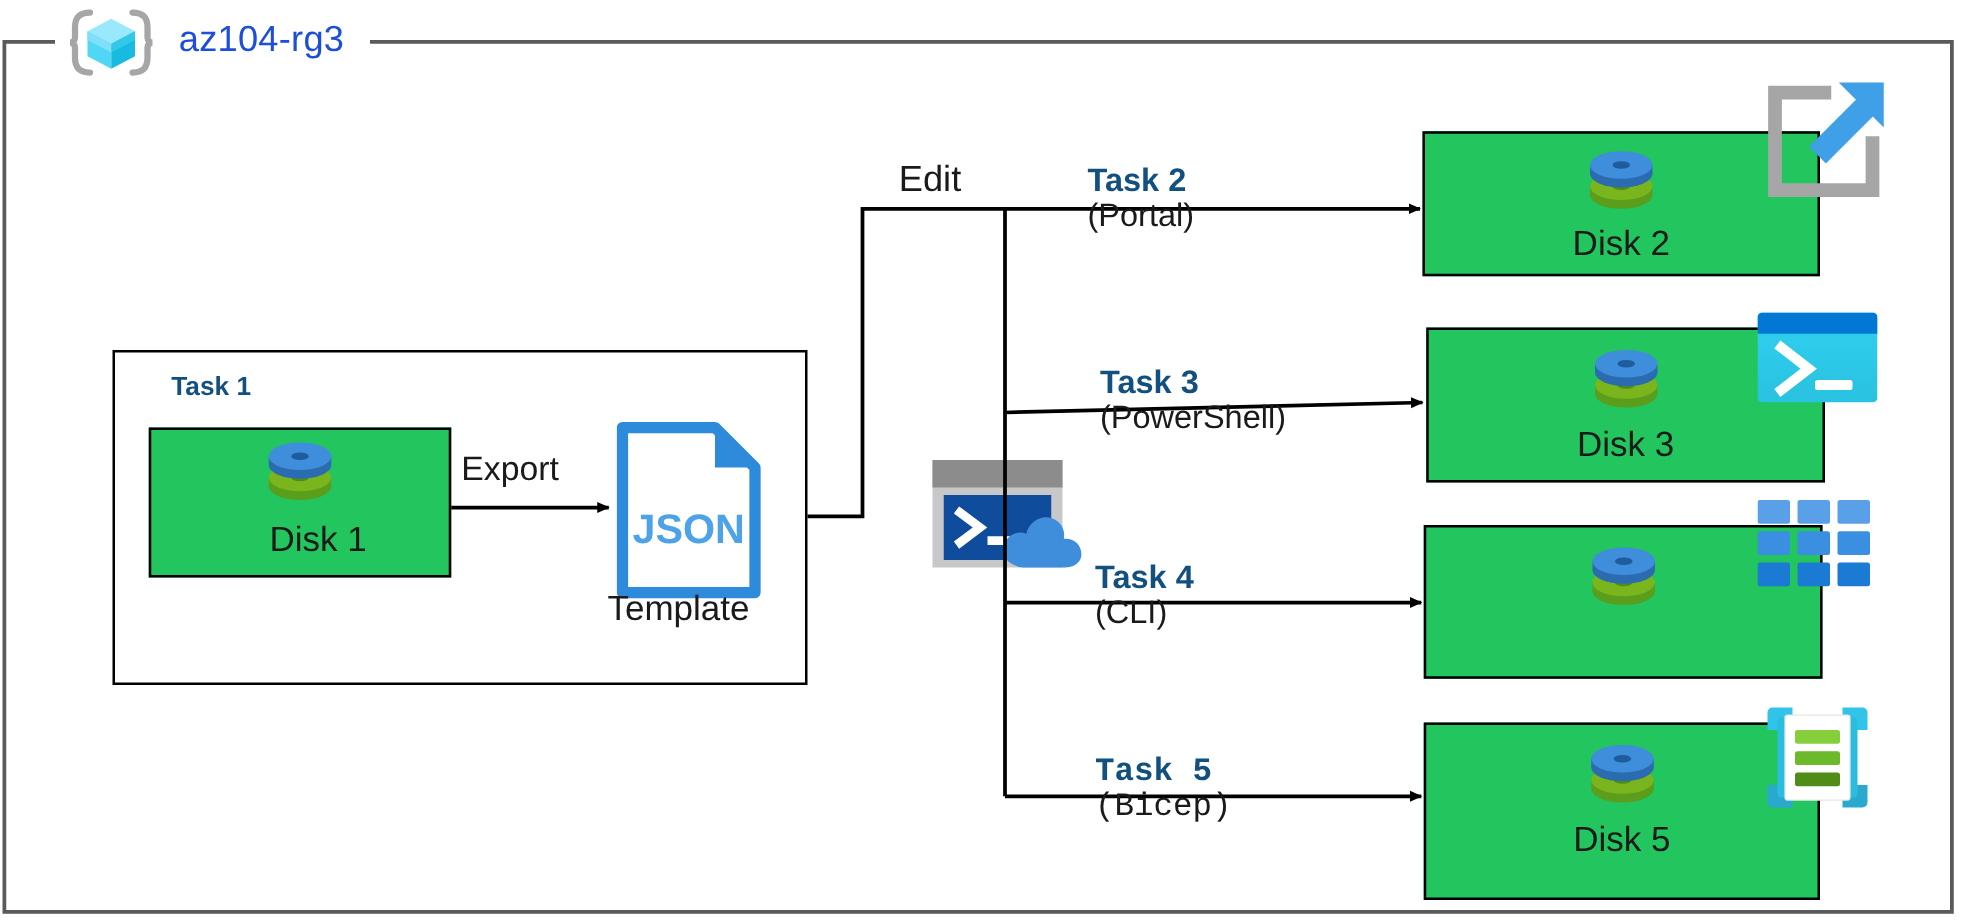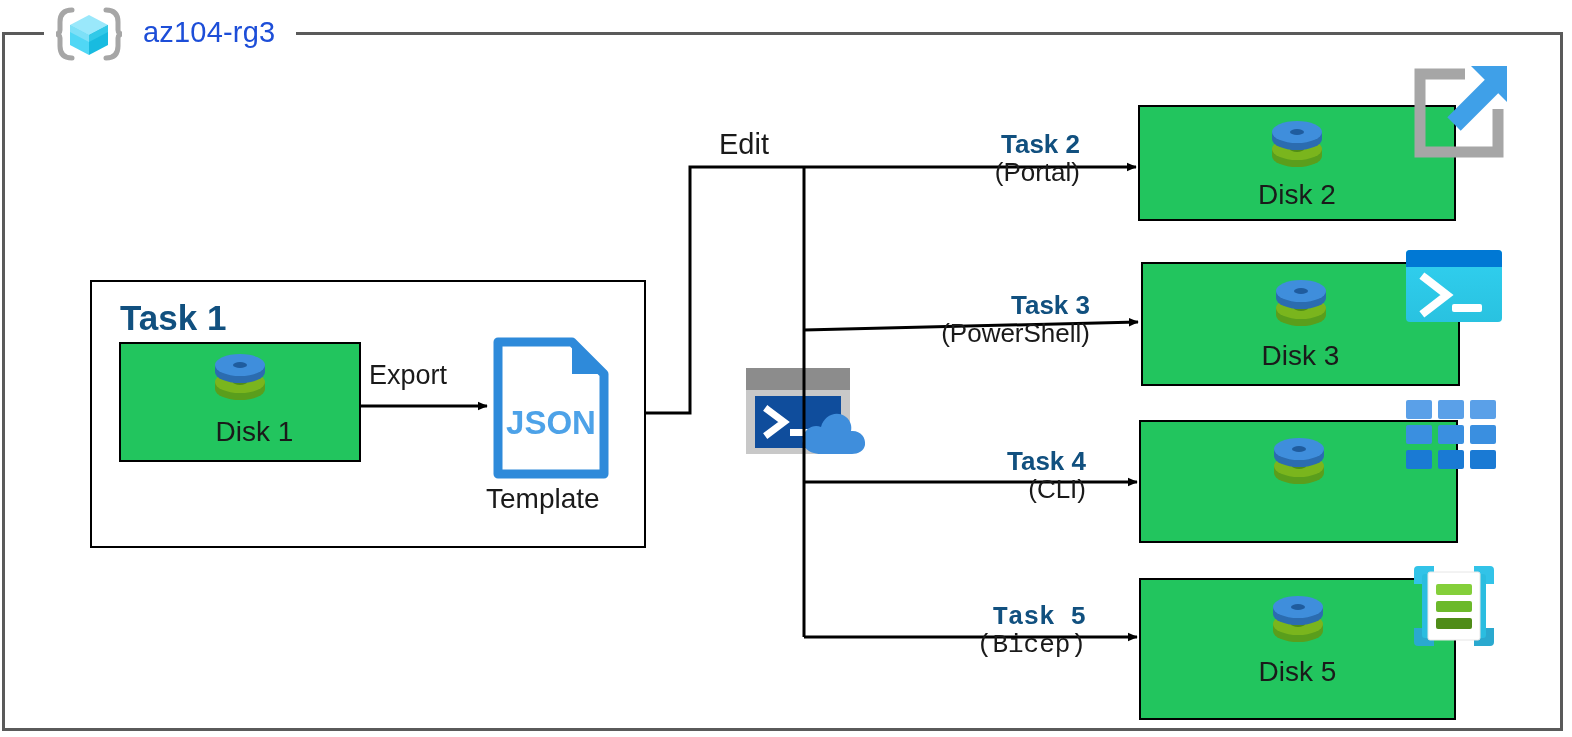--- a/index.html
+++ b/index.html
@@ -86,21 +86,21 @@
     white-space: nowrap;
   }
   .plain-label {
     position: absolute;
     font-size: 27px;
     color: #1a1a1a;
     white-space: nowrap;
   }
   .arrow-caption {
     position: absolute;
-    text-align: right;
+    text-align: left;
     white-space: nowrap;
   }
   .arrow-caption .ttl {
     display: block;
     font-size: 26px;
     font-weight: bold;
     color: #11507f;
     line-height: 1.05;
   }
   .arrow-caption .sub {
@@ -138,21 +138,21 @@
       <polygon points="39,11 58,21 39,31 20,21" fill="#9ae8fb"></polygon>
       <polygon points="20,21 39,31 39,51 20,41" fill="#50d7f5"></polygon>
       <polygon points="58,21 58,41 39,51 39,31" fill="#18bbe0"></polygon>
       <polygon points="39,31 58,21 58,28 39,38" fill="#32c9e8"></polygon>
       <polygon points="20,21 39,31 39,38 20,28" fill="#7de0f7"></polygon>
     </svg>
   </div>
   <div class="rg-title">az104-rg3</div>
 
   <div class="task-outer" style="left:90px; top:280px; width:556px; height:268px;"></div>
-  <div class="task-tag" style="left:120px; top:298px; font-size:35px;">Task 1</div>
+  <div class="task-tag" style="left:137px; top:298px; font-size:21px;">Task 1</div>
 
   <div class="disk-box" style="left:119px; top:342px; width:242px; height:120px;">
     <div class="iconbox" style="left:50%; top:8px; transform:translateX(-50%); width:62px; height:56px;">
       <svg width="62" height="56" viewBox="0 0 62 56">
         <ellipse cx="31" cy="37" rx="25" ry="11" fill="#5a9e1c"></ellipse>
         <rect x="6" y="30" width="50" height="7" fill="#5a9e1c"></rect>
         <ellipse cx="31" cy="30" rx="25" ry="11" fill="#7ab51d"></ellipse>
         <ellipse cx="31" cy="30" rx="7" ry="3" fill="#4f8c18"></ellipse>
         <ellipse cx="31" cy="20" rx="25" ry="11" fill="#2b6cb0"></ellipse>
         <rect x="6" y="13" width="50" height="7" fill="#2b6cb0"></rect>
@@ -165,21 +165,21 @@
 
   <div class="plain-label" style="left:369px; top:360px;">Export</div>
 
   <div class="iconbox" style="left:490px; top:334px; width:122px; height:148px;">
     <svg width="122" height="148" viewBox="0 0 122 148">
       <path d="M8 8 L82 8 L114 40 L114 140 L8 140 Z" fill="#ffffff" stroke="#2e8ada" stroke-width="9" stroke-linejoin="round"></path>
       <path d="M82 8 L114 40 L82 40 Z" fill="#2e8ada"></path>
       <text x="61" y="100" text-anchor="middle" font-family="'Liberation Sans', sans-serif" font-size="33" font-weight="bold" fill="#4da2e8">JSON</text>
     </svg>
   </div>
-  <div class="plain-label" style="left:486px; top:483px; font-size:28px;">Template</div>
+  <div class="plain-label" style="left:486px; top:471px; font-size:28px;">Template</div>
 
   <div class="plain-label" style="left:719px; top:128px; font-size:29px;">Edit</div>
 
   <div class="iconbox" style="left:744px; top:366px; width:122px; height:92px;">
     <svg width="122" height="92" viewBox="0 0 122 92">
       <rect x="2" y="2" width="104" height="86" fill="#c8c8c8"></rect>
       <rect x="2" y="2" width="104" height="22" fill="#8c8c8c"></rect>
       <rect x="11" y="30" width="86" height="52" fill="#0f4d9c"></rect>
       <path d="M24 44 L40 56 L24 68" fill="none" stroke="#ffffff" stroke-width="7" stroke-linecap="square"></path>
       <rect x="46" y="63" width="28" height="7" fill="#ffffff"></rect>

